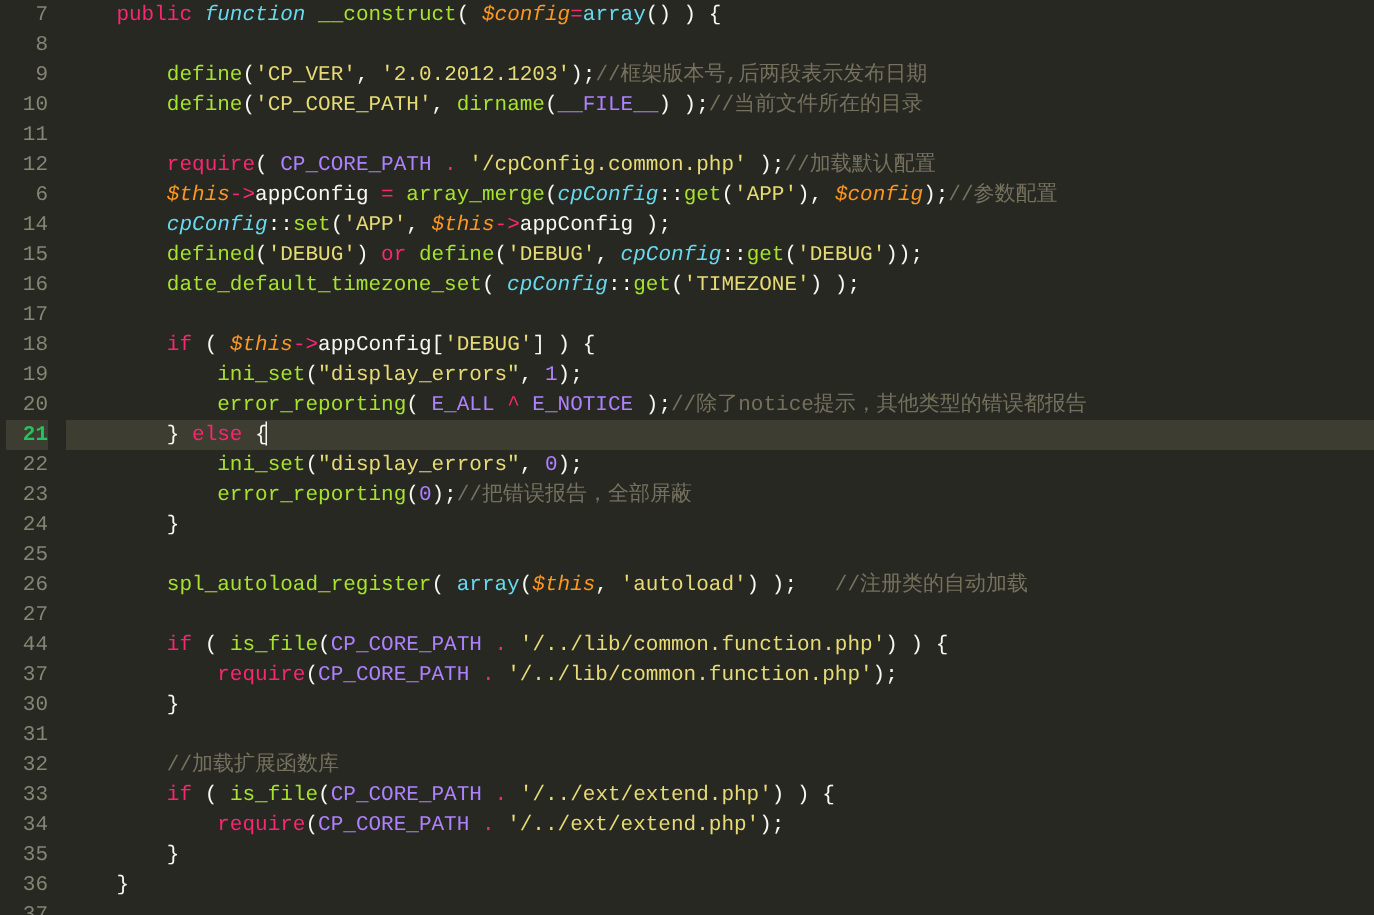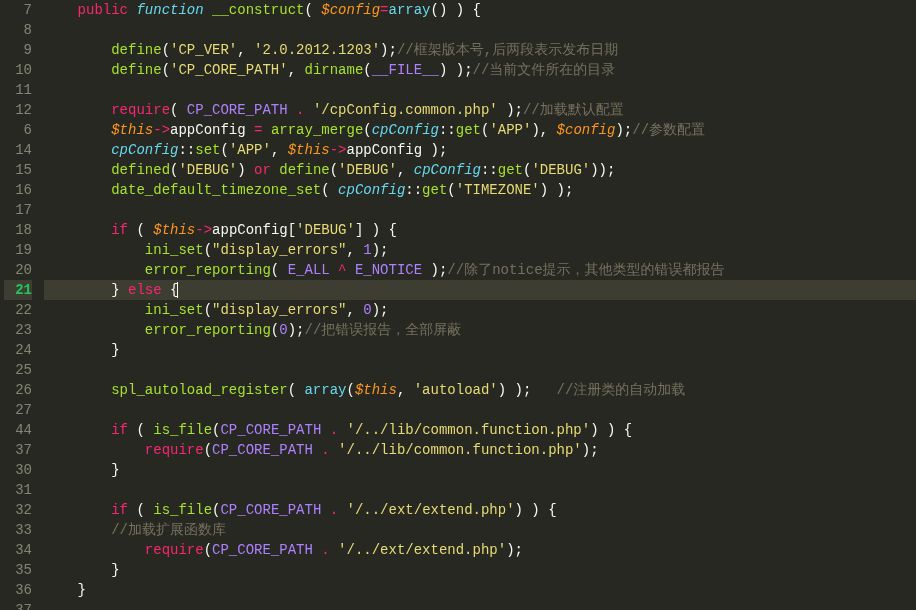--- a/index.html
+++ b/index.html
@@ -123,18 +123,18 @@
 <div class="line">            <span class="k-call">ini_set</span><span class="k-punc">(</span><span class="k-string">"display_errors"</span><span class="k-punc">, </span><span class="k-number">0</span><span class="k-punc">);</span></div>
 <div class="line">            <span class="k-call">error_reporting</span><span class="k-punc">(</span><span class="k-number">0</span><span class="k-punc">);</span><span class="k-comment">//把错误报告，全部屏蔽</span></div>
 <div class="line">        <span class="k-punc">}</span></div>
 <div class="line"></div>
 <div class="line">        <span class="k-call">spl_autoload_register</span><span class="k-punc">( </span><span class="k-func">array</span><span class="k-punc">(</span><span class="k-this">$this</span><span class="k-punc">, </span><span class="k-string">'autoload'</span><span class="k-punc">) );   </span><span class="k-comment">//注册类的自动加载</span></div>
 <div class="line"></div>
 <div class="line">        <span class="k-keyword">if</span><span class="k-punc"> ( </span><span class="k-call">is_file</span><span class="k-punc">(</span><span class="k-const">CP_CORE_PATH</span><span class="k-punc"> </span><span class="k-op">.</span><span class="k-punc"> </span><span class="k-string">'/../lib/common.function.php'</span><span class="k-punc">) ) {</span></div>
 <div class="line">            <span class="k-keyword">require</span><span class="k-punc">(</span><span class="k-const">CP_CORE_PATH</span><span class="k-punc"> </span><span class="k-op">.</span><span class="k-punc"> </span><span class="k-string">'/../lib/common.function.php'</span><span class="k-punc">);</span></div>
 <div class="line">        <span class="k-punc">}</span></div>
 <div class="line"></div>
+<div class="line">        <span class="k-comment">//加载扩展函数库</span></div>
 <div class="line">        <span class="k-keyword">if</span><span class="k-punc"> ( </span><span class="k-call">is_file</span><span class="k-punc">(</span><span class="k-const">CP_CORE_PATH</span><span class="k-punc"> </span><span class="k-op">.</span><span class="k-punc"> </span><span class="k-string">'/../ext/extend.php'</span><span class="k-punc">) ) {</span></div>
-<div class="line">        <span class="k-comment">//加载扩展函数库</span></div>
 <div class="line">            <span class="k-keyword">require</span><span class="k-punc">(</span><span class="k-const">CP_CORE_PATH</span><span class="k-punc"> </span><span class="k-op">.</span><span class="k-punc"> </span><span class="k-string">'/../ext/extend.php'</span><span class="k-punc">);</span></div>
 <div class="line">        <span class="k-punc">}</span></div>
 <div class="line">    <span class="k-punc">}</span></div>
 </div>
 
 </body></html>

